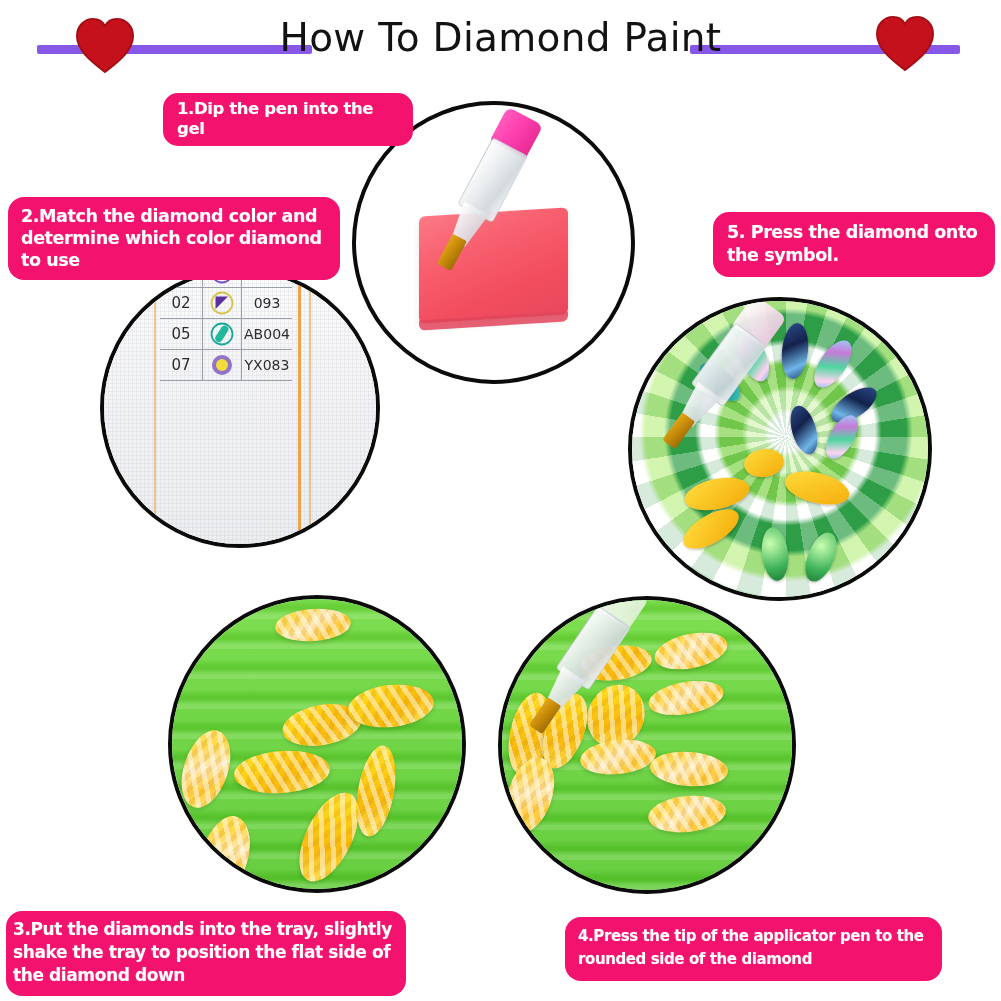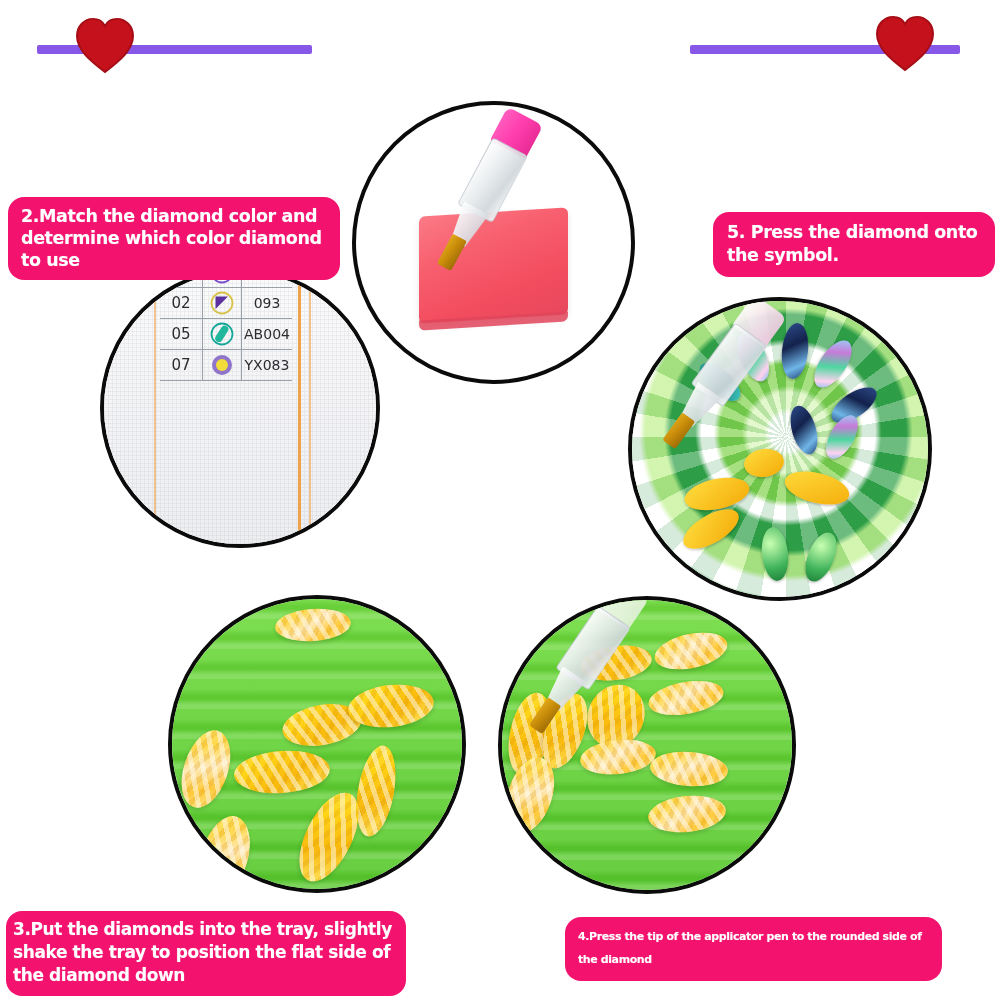--- a/index.html
+++ b/index.html
@@ -42,21 +42,21 @@
     font-weight:700;
     letter-spacing:-.4px;
     box-sizing:border-box;
     text-shadow:0 0 1px rgba(255,255,255,.35);
     z-index:40;
   }
   .lb1{left:163px;top:93px;width:250px;padding:6px 14px 7px;font-size:16.5px;line-height:20px;border-radius:15px;}
   .lb2{left:8px;top:197px;width:332px;padding:8px 13px 9px;font-size:17.5px;line-height:22px;}
   .lb5{left:713px;top:212px;width:282px;padding:9px 14px 10px;font-size:17.5px;line-height:23px;}
   .lb3{left:6px;top:911px;width:400px;padding:7px 7px 9px;font-size:17px;line-height:23px;}
-  .lb4{left:565px;top:917px;width:377px;padding:8px 13px 10px;font-size:11px;line-height:23px;}
+  .lb4{left:565px;top:917px;width:377px;padding:8px 13px 10px;font-size:15px;line-height:23px;}
 
   
   .bubble{position:absolute;border-radius:50%;border:4px solid #0b0b0b;overflow:hidden;background:#fff;z-index:20;}
   .bubble .inner{position:absolute;inset:0;}
 
   
   #b1{left:352px;top:101px;width:275px;height:275px;}
   #b1 .gelpad{
     position:absolute;left:63px;top:107px;width:149px;height:107px;
     background:linear-gradient(160deg,#fb7a86 0%,#f8606f 32%,#f24d5f 70%,#e8485c 100%);
@@ -153,22 +153,24 @@
       <svg viewBox="0 0 32 30">
           <path d="M16 29C9 23.5 1.5 17.8 1.5 10.4 1.5 5.2 5.3 1.5 9.8 1.5c2.8 0 5.1 1.5 6.2 3.6C17.1 3 19.4 1.5 22.2 1.5c4.5 0 8.3 3.7 8.3 8.9C30.5 17.8 23 23.5 16 29z" fill="#c4111b" stroke="#a50d16" stroke-width="1"></path>
         </svg>
     </div>
     <div class="heart h-right">
       <svg viewBox="0 0 32 30">
           <path d="M16 29C9 23.5 1.5 17.8 1.5 10.4 1.5 5.2 5.3 1.5 9.8 1.5c2.8 0 5.1 1.5 6.2 3.6C17.1 3 19.4 1.5 22.2 1.5c4.5 0 8.3 3.7 8.3 8.9C30.5 17.8 23 23.5 16 29z" fill="#c4111b" stroke="#a50d16" stroke-width="1"></path>
         </svg>
     </div>
 
-  </div>
-
+    <div class="title">How To Diamond Paint</div>
+  </div>
+
+  <div class="label lb1">1.Dip the pen into the gel</div>
   <div class="label lb2">2.Match the diamond color and determine which color diamond to use</div>
   <div class="label lb5">5.  Press the diamond onto the symbol.</div>
   <div class="label lb3">3.Put the diamonds into the tray, slightly shake the tray to position the flat side of the diamond down</div>
   <div class="label lb4">4.Press the tip of the applicator pen to the rounded side of the diamond</div>
 
   <div class="bubble" id="b1">
     <div class="inner">
       <div class="gelpad"></div>
       <div class="pen">
         <div class="cap"></div>

